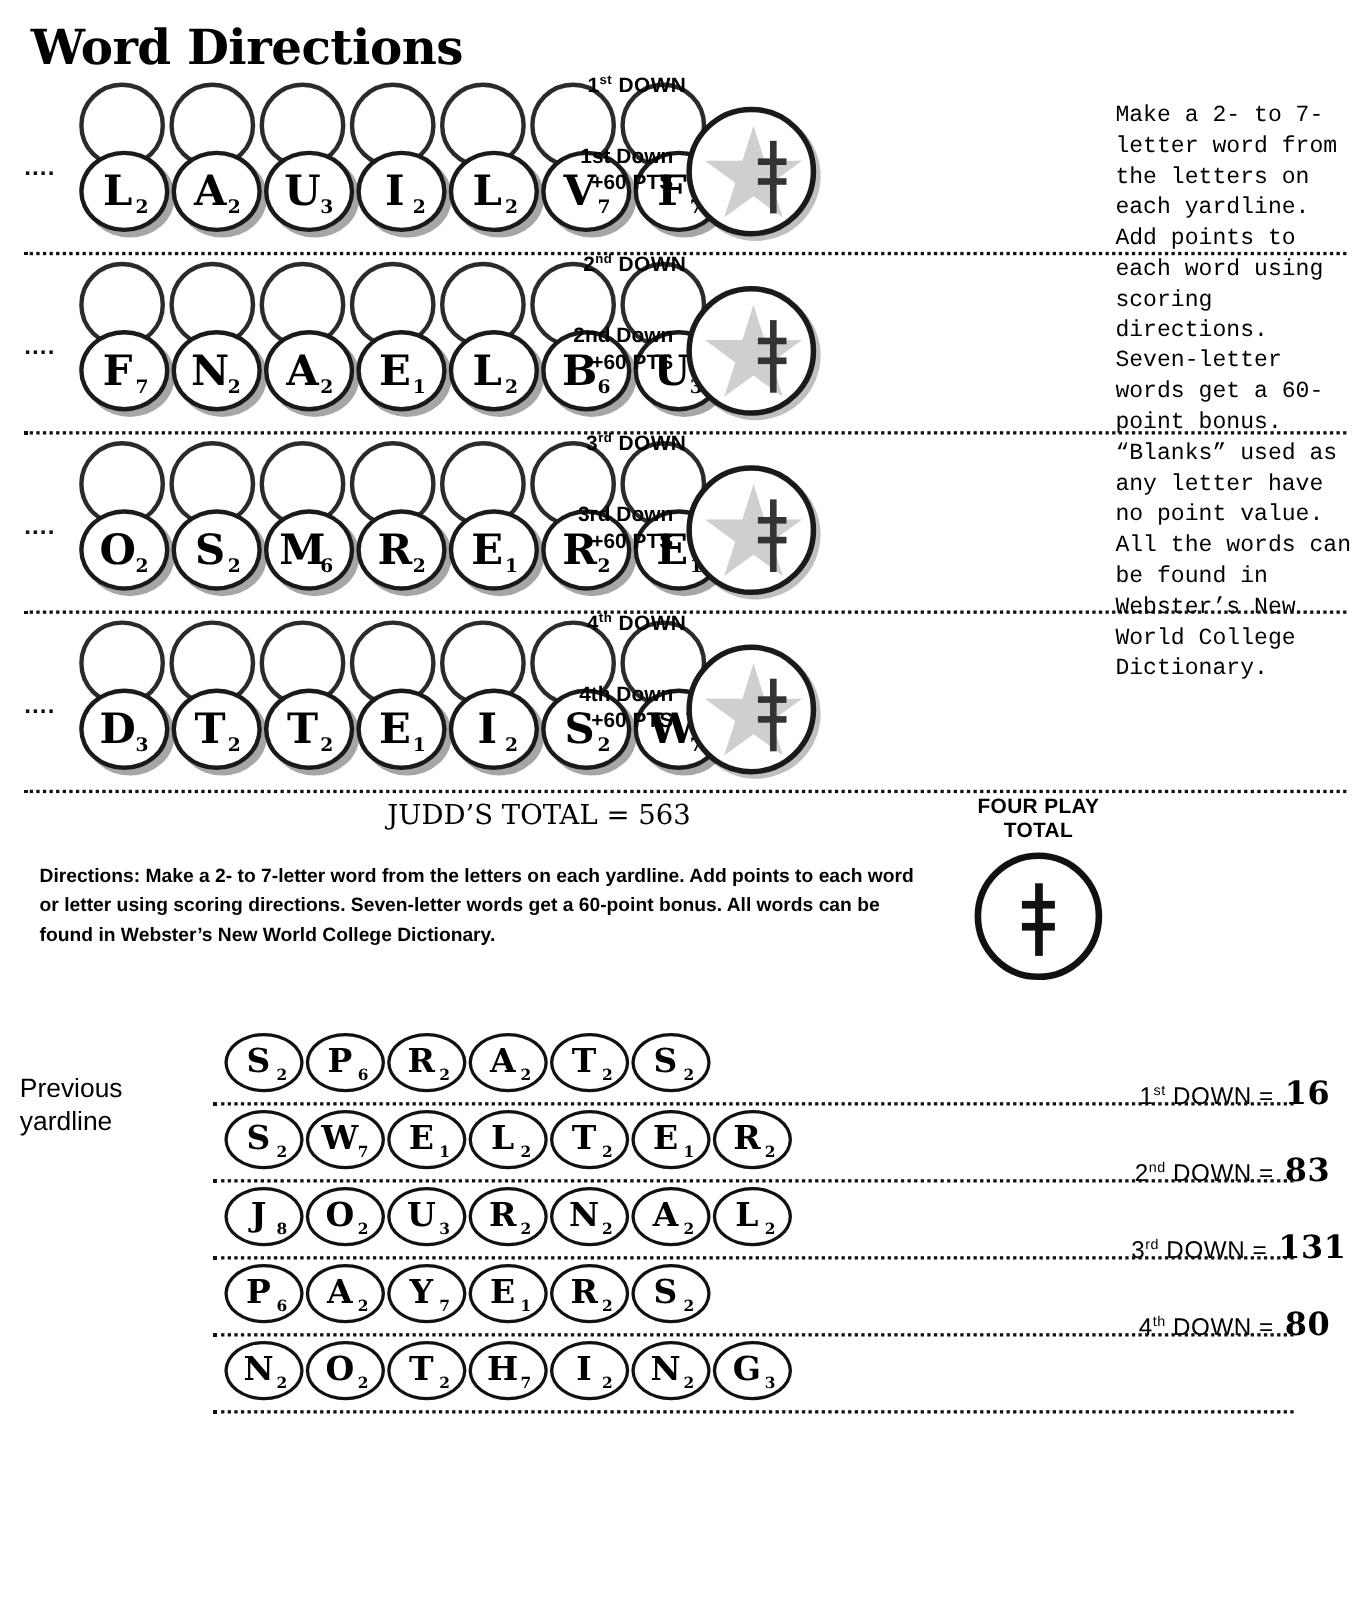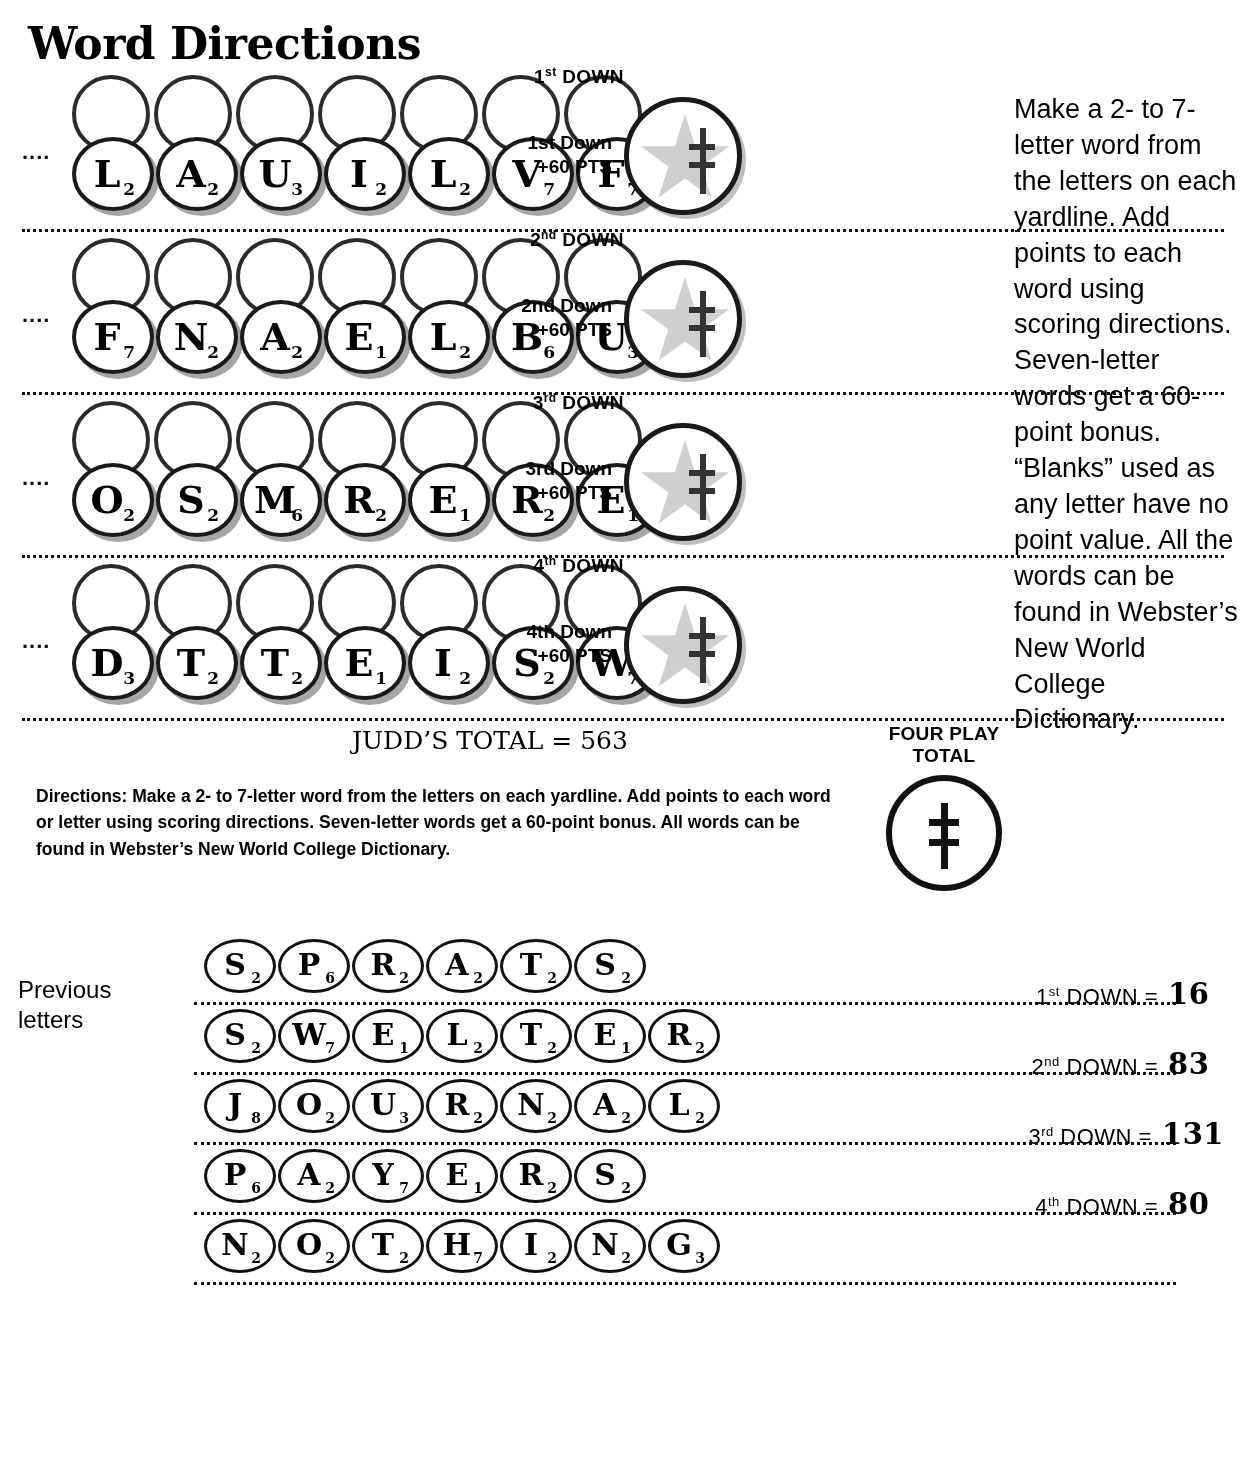--- a/index.html
+++ b/index.html
@@ -158,23 +158,23 @@
   .badge .goal .bar2 {
     position: absolute; left: -2px; top: 34px; width: 26px; height: 6px; background: #333;
   }
 
   
   .instructions {
     position: absolute;
     right: 8px;
     top: 92px;
     width: 224px;
-    font-size: 27px;
+    font-size: 21px;
     line-height: 1.33;
-    font-family: Liberation Sans, sans-serif;
+    font-family: Liberation Mono, monospace;
     margin-left: 36px;
   }
 
   
   .footer {
     position: relative;
     margin: 6px 22px 0 22px;
     height: 200px;
   }
   .time-limit {
@@ -569,21 +569,21 @@
           <span class="bar1"></span>
           <span class="bar2"></span>
       </span>
     </div>
   </div>
 </div>
 
 <div class="prev">
   <div class="prev-label">
     <div>Previous</div>
-    <div>letters</div>
+    <div>yardline</div>
   </div>
   <div class="prev-rows" id="prev-rows">
       <div class="prev-row">
         <div class="prev-tiles">
           <div class="ptile">
             <span class="ltr">S</span>
             <span class="pts">2</span>
           </div>
           <div class="ptile">
             <span class="ltr">P</span>

